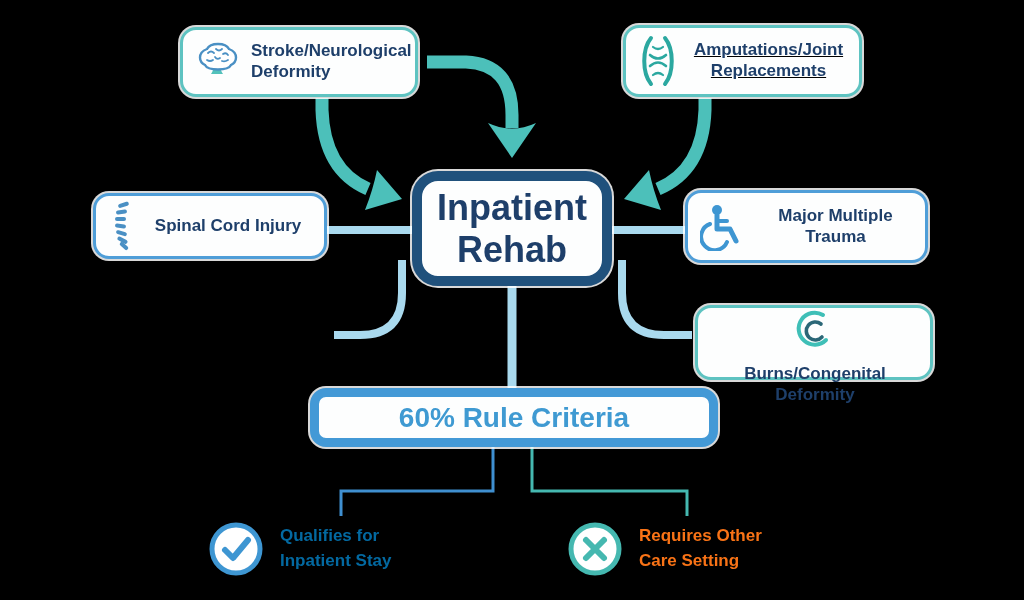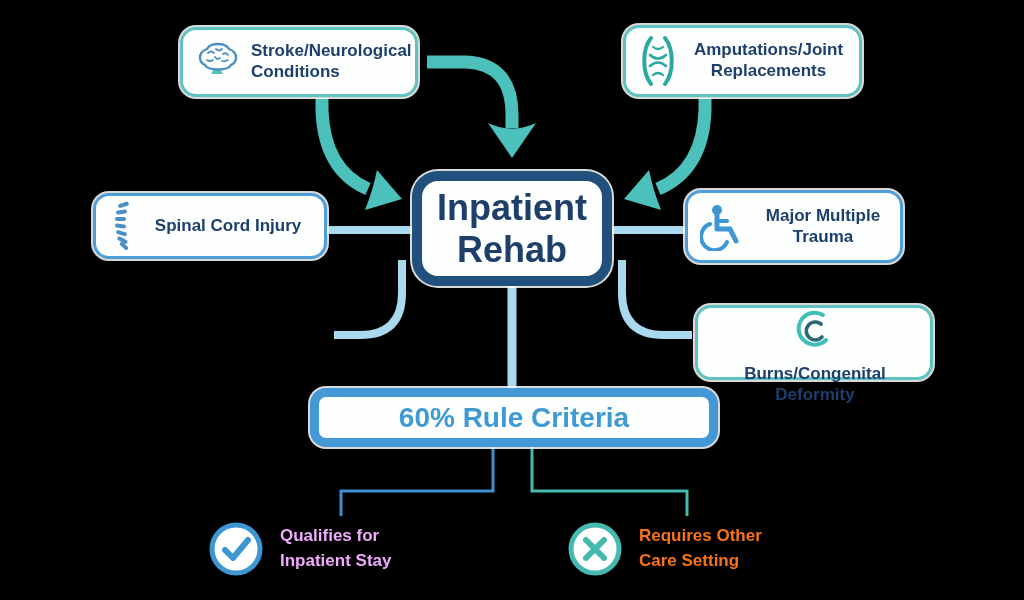--- a/index.html
+++ b/index.html
@@ -31,28 +31,28 @@
   .criteria-box{
     position:absolute;z-index:3;left:310px;top:388px;width:390px;height:41px;
     background:#fdfefe;border:9px solid #4399d6;border-radius:16px;
     display:flex;align-items:center;justify-content:center;
     font-weight:bold;font-size:28px;color:#3f9ad2;
     box-shadow:0 0 0 2px rgba(255,255,255,.85);
   }
   .outcome{position:absolute;z-index:2;display:flex;align-items:center;gap:16px;}
   .outcome .o-label{font-weight:bold;font-size:17px;line-height:1.45;}
   .outcome.qualifies{left:208px;top:521px;}
-  .outcome.qualifies .o-label{color:#f0abfc;width:135px;text-align:left;}
+  .outcome.qualifies .o-label{color:#0369a1;width:135px;text-align:left;}
   .outcome.requires{left:567px;top:521px;}
   .outcome.requires .o-label{color:#f97316;width:145px;text-align:left;}
   
   .n-stroke{left:180px;top:27px;width:238px;height:70px;}
-  .n-amputations{left:623px;top:25px;width:239px;height:72px;}
+  .n-amputations{left:623px;top:25px;width:239px;height:72px;text-decoration:underline;}
   .n-spinal{left:93px;top:193px;width:234px;height:66px;}
-  .n-trauma{left:685px;top:190px;width:218px;height:73px;}
+  .n-trauma{left:685px;top:190px;width:243px;height:73px;}
   .n-cardiac{left:97px;top:305px;width:235px;height:70px;}
   .n-burns{left:695px;top:305px;width:238px;height:75px;flex-direction:column;}
 </style>
 </head>
 <body>
 
 <div class="canvas">
 
   <svg class="connector-layer" width="1024" height="600" viewBox="0 0 1024 600">
 
@@ -74,21 +74,21 @@
   </svg>
 
   <div class="node teal n-stroke left-text">
     <span class="icon">
       <svg width="46" height="42" viewBox="0 0 46 42">
         <path d="M16 33 c2-3 2.5-5 2-7 h8 c-.5 2 0 4 2 7 z" fill="#53c2bb"></path>
         <path d="M23 3 c-5.5 0-9.5 2-11 5 C8 9.5 5 12.5 5 16.5 c0 3.5 2 6 5 7.5 1.5 3 5.5 4.5 13 4.5 s11.5-1.5 13-4.5 c3-1.5 5-4 5-7.5 0-4-3-7-7-8.5 C32.5 5 28.5 3 23 3 z" fill="#fff" stroke="#4a90c4" stroke-width="2.4"></path>
         <path d="M13 12 q3-3 6 0 M21 8 q3 3 6 0 M28 13 q3-2 5 1 M12 19 q3 2 6 0 M20 16 q2 3 5 1 M27 20 q3 1 6-1" fill="none" stroke="#4a90c4" stroke-width="1.8" stroke-linecap="round"></path>
       </svg>
     </span>
-    <span class="label">Stroke/Neurological Conditions</span>
+    <span class="label">Stroke/Neurological Deformity</span>
   </div>
 
   <div class="node teal n-amputations">
     <span class="icon">
       <svg width="40" height="52" viewBox="0 0 40 52">
         <path d="M13 3 C4 14 4 38 13 49" fill="none" stroke="#2ba8a0" stroke-width="4" stroke-linecap="round"></path>
         <path d="M27 3 C36 14 36 38 27 49" fill="none" stroke="#2ba8a0" stroke-width="4" stroke-linecap="round"></path>
         <path d="M12 20 q8 7 16 0" fill="none" stroke="#2ba8a0" stroke-width="2.6" stroke-linecap="round"></path>
         <path d="M12 31 q8-7 16 0" fill="none" stroke="#2ba8a0" stroke-width="2.6" stroke-linecap="round"></path>
         <path d="M15 12 q5 4 10 0 M15 40 q5-4 10 0" fill="none" stroke="#2ba8a0" stroke-width="2.2" stroke-linecap="round"></path>

